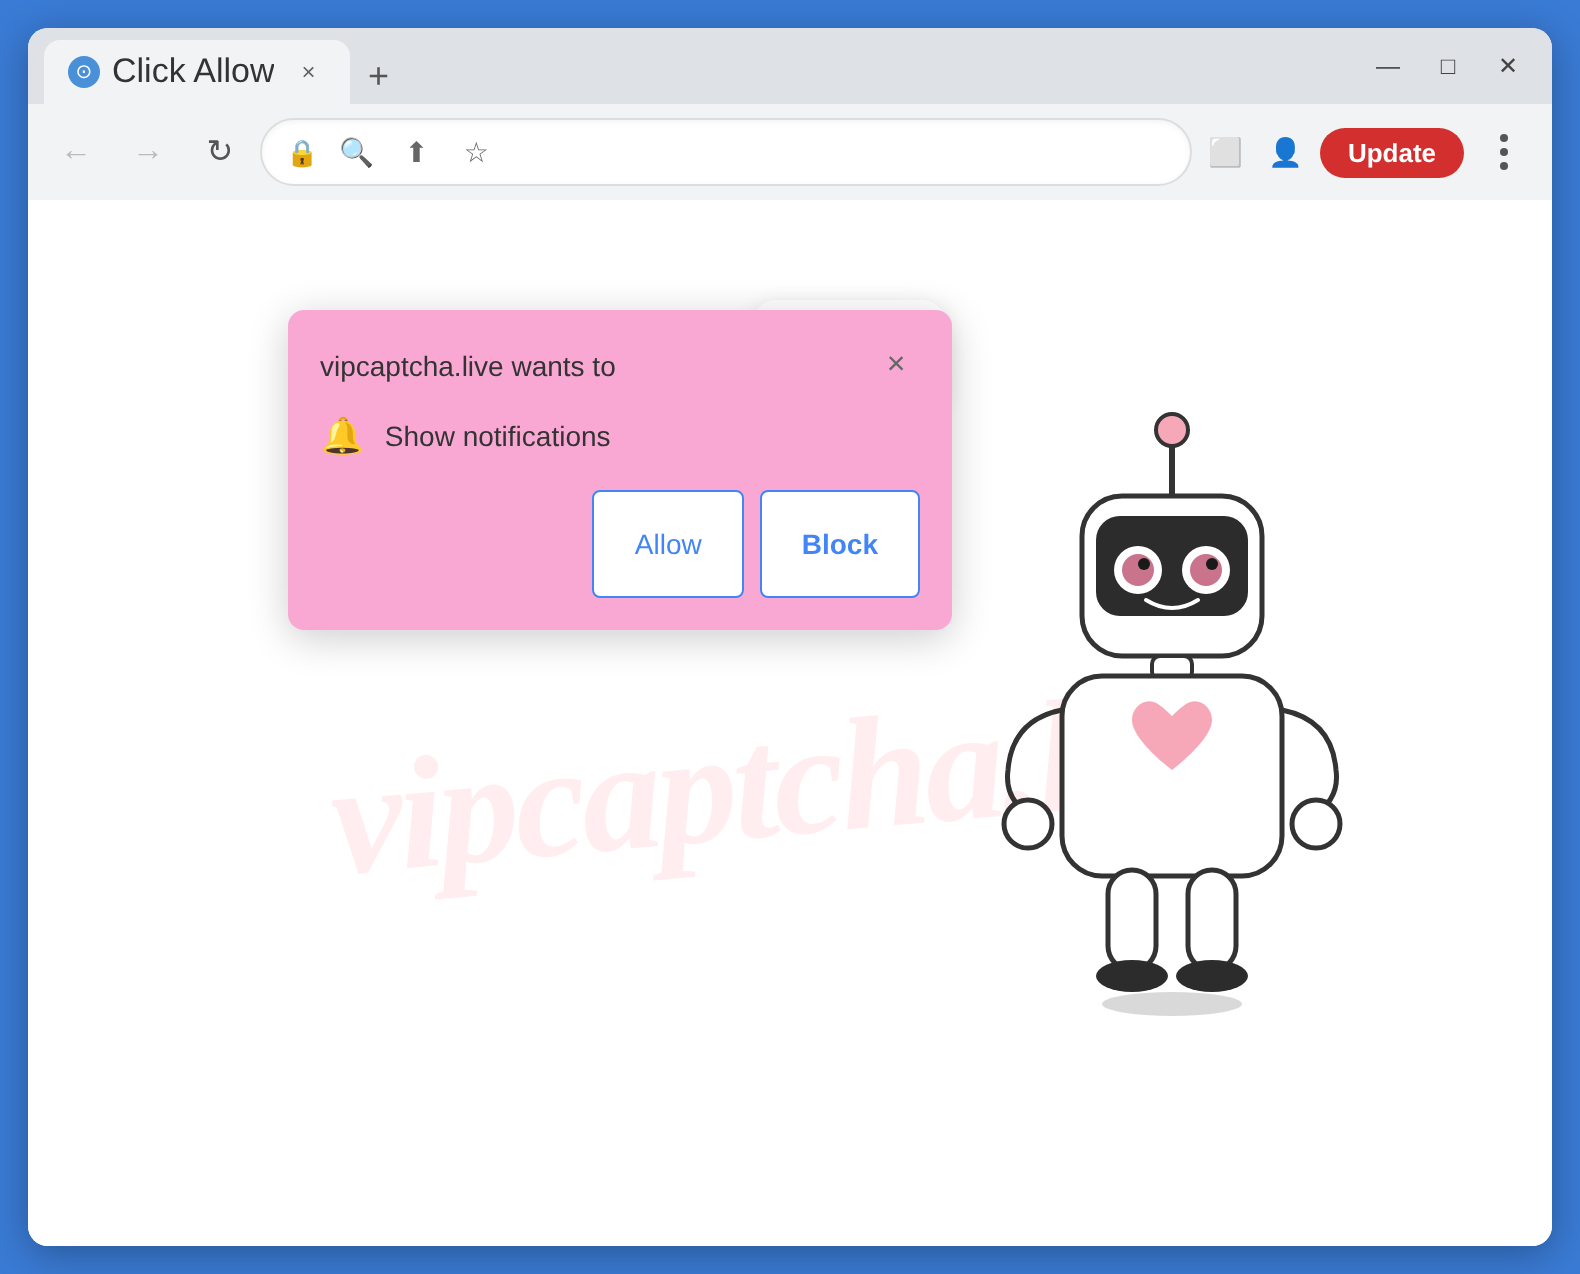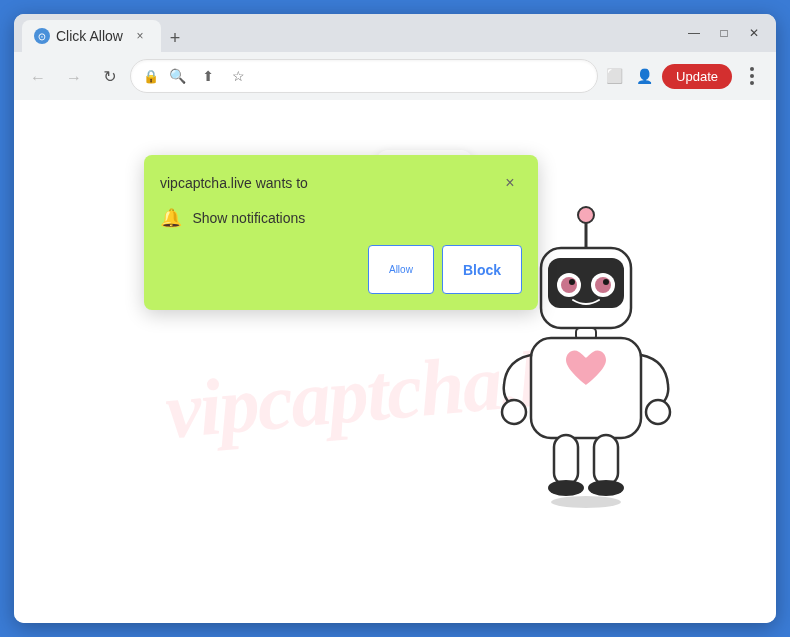--- a/index.html
+++ b/index.html
@@ -68,21 +68,21 @@
       border-radius: 50%;
       background: #4a90d9;
       display: flex;
       align-items: center;
       justify-content: center;
       font-size: 10px;
       color: white;
       flex-shrink: 0;
     }
     .tab-title {
-      font-size: 14px;
+      font-size: 17px;
       white-space: nowrap;
       overflow: hidden;
       text-overflow: ellipsis;
     }
     .tab-close {
       width: 18px;
       height: 18px;
       border-radius: 50%;
       border: none;
       background: transparent;
@@ -179,21 +179,21 @@
       font-size: 14px;
       color: #666;
     }
     .update-btn {
       background: #d32f2f;
       color: white;
       border: none;
       border-radius: 14px;
       padding: 5px 14px;
       font-size: 13px;
-      font-weight: 400;
+      font-weight: 700;
       cursor: pointer;
       white-space: nowrap;
     }
     .menu-btn {
       width: 32px;
       height: 32px;
       border-radius: 50%;
       border: none;
       background: transparent;
       cursor: pointer;
@@ -266,22 +266,22 @@
       border-width: 14px 10px 0;
       border-style: solid;
       border-color: white transparent transparent;
       filter: drop-shadow(0 2px 2px rgba(0,0,0,0.1));
     }
     
     .notification-popup {
       position: absolute;
       top: 55px;
       left: 130px;
-      width: 394px;
-      background: #bef264;
+      width: 332px;
+      background: #f9a8d4;
       border-radius: 8px;
       box-shadow: 0 4px 20px rgba(0,0,0,0.2);
       padding: 16px;
       z-index: 100;
     }
     .popup-header {
       display: flex;
       align-items: center;
       justify-content: space-between;
       margin-bottom: 12px;
@@ -322,21 +322,21 @@
       display: flex;
       justify-content: flex-end;
       gap: 8px;
     }
     .popup-allow-btn {
       padding: 18px 20px;
       border-radius: 4px;
       border: 1px solid #4285f4;
       background: white;
       color: #4285f4;
-      font-size: 10px;
+      font-size: 14px;
       cursor: pointer;
       font-weight: 500;
     }
     .popup-block-btn {
       padding: 6px 20px;
       border-radius: 4px;
       border: 1px solid #4285f4;
       background: white;
       color: #4285f4;
       font-size: 14px;

